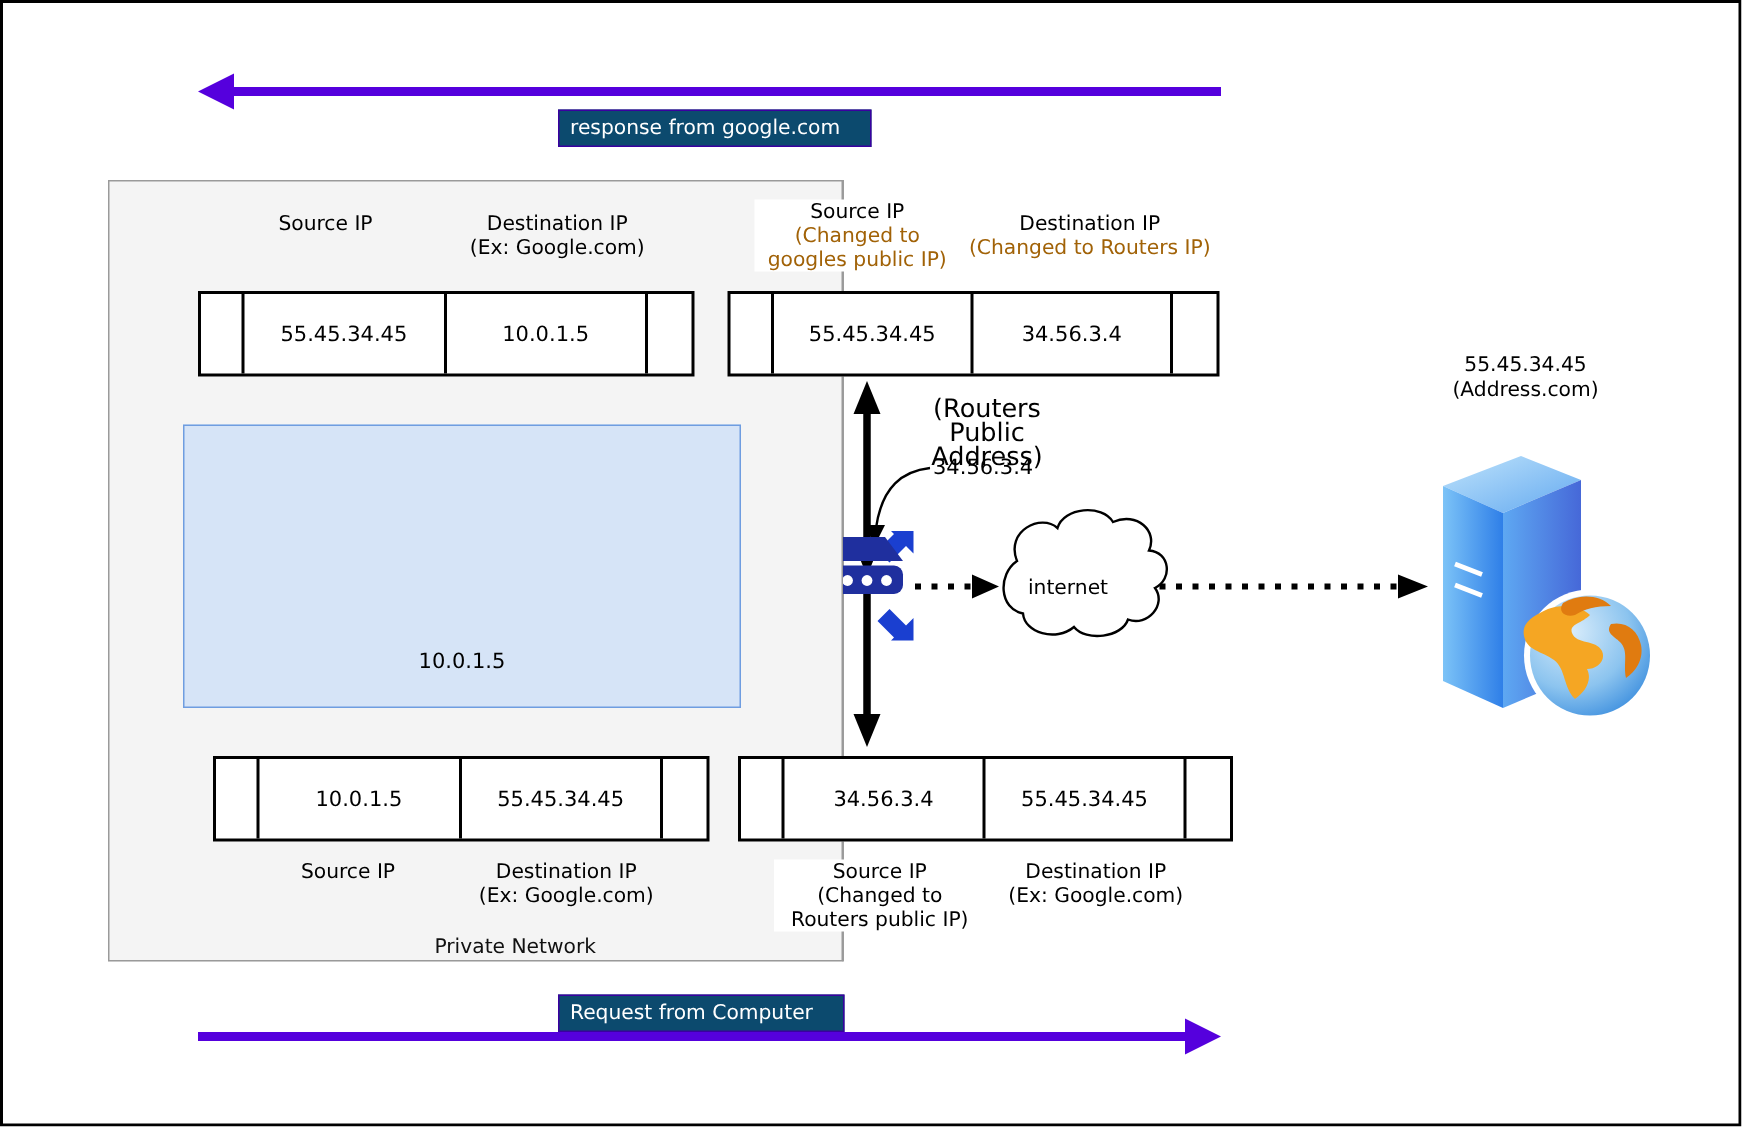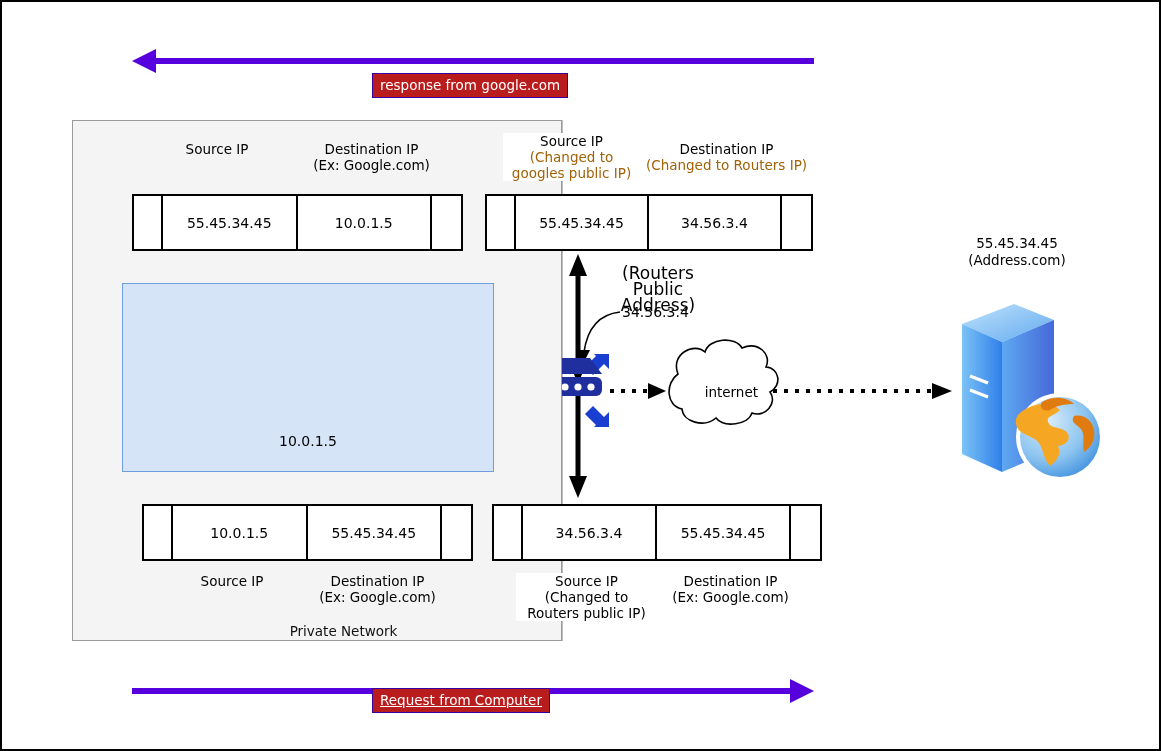--- a/index.html
+++ b/index.html
@@ -76,50 +76,50 @@
   #cap-tr-src{left:501px;top:131px;width:133px;}
   #cap-tr-dst{left:637px;top:139px;width:175px;}
 
   #cap-bl-src{left:162px;top:571px;width:136px;}
   #cap-bl-dst{left:288px;top:571px;width:175px;}
   #cap-br-src{left:514px;top:571px;width:137px;}
   #cap-br-dst{left:641px;top:571px;width:175px;}
 
   
   .flow-label{
-    background:#b91c1c;color:#ffffff;
+    background:#0c4a6e;color:#ffffff;
     font-size:13.5px;
-    padding:3px 7px 4px 7px;
+    padding:3px 20px 4px 7px;
     border:1px solid #3a00a0;
     box-sizing:border-box;
     white-space:nowrap;
   }
   #flow-top-label{left:370px;top:71px;}
-  #flow-bottom-label{left:370px;top:686px;text-decoration:underline;}
+  #flow-bottom-label{left:370px;top:661px;}
 
   
   #router-public-note{
     left:592px;top:263px;width:128px;
     font-size:17px;line-height:16px;text-align:center;color:#000;
   }
   #router-public-ip{
     left:620px;top:302px;
     font-size:14px;color:#000;
   }
   #computer-ip{
     left:120px;top:431px;width:372px;
     text-align:center;font-size:14px;color:#000;
   }
   #server-label{
     left:940px;top:233px;width:150px;
     text-align:center;font-size:13.5px;line-height:17px;color:#000;
   }
   #internet-label{
     left:664px;top:382px;width:92px;
-    text-align:right;font-size:13.5px;color:#000;
+    text-align:center;font-size:13.5px;color:#000;
   }
 </style>
 </head>
 <body>
 
 <div id="canvas">
 
   <svg class="abs" style="left:0;top:0;" width="1161" height="751" viewBox="0 0 1161 751">
 
     <defs>

